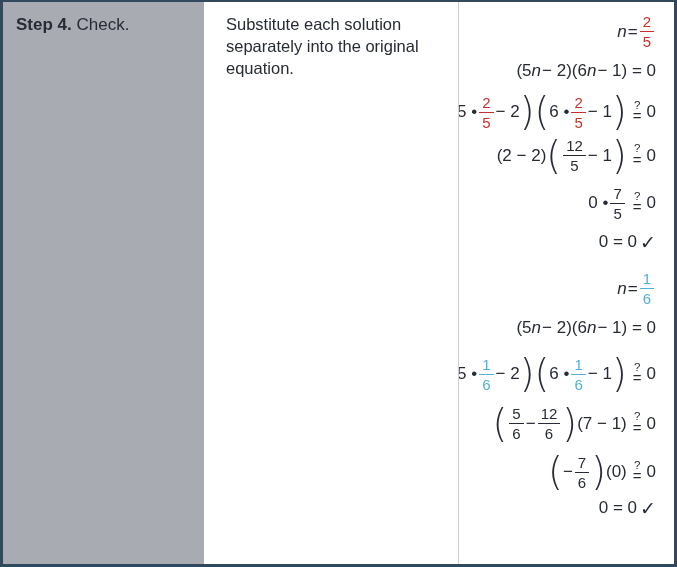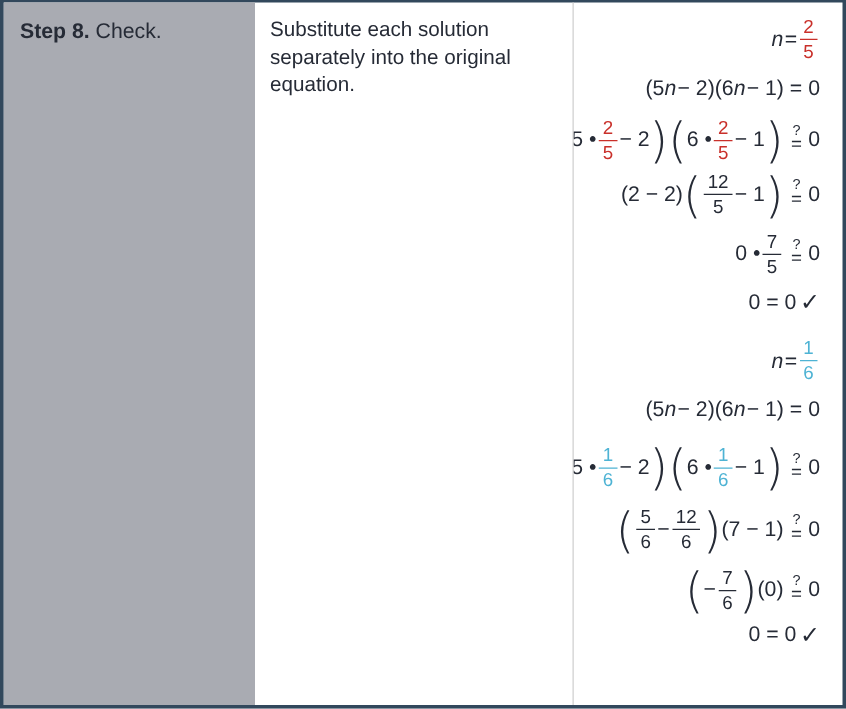--- a/index.html
+++ b/index.html
@@ -22,21 +22,21 @@
     background:#fff;
   }
   .cell{box-sizing:border-box;color:var(--c-text);}
   .col1{
     background:var(--c-col1);
     padding:13px 10px 0 13px;
     font-size:17px;
   }
   .col1 b{font-weight:700;}
   .col2{
-    padding:12px 16px 0 12px;
+    padding:12px 16px 0 22px;
     font-size:16.5px;
     line-height:1.32;
   }
   .col3{
     border-left:1px solid var(--c-divider);
     padding:11px 18px 0 4px;
     display:flex;
     flex-direction:column;
     align-items:flex-end;
     overflow:hidden;
@@ -93,21 +93,21 @@
     font-weight:600;
     margin-left:3px;
     font-family:"DejaVu Sans",sans-serif;
   }
 </style>
 </head>
 <body>
 
 <div class="tbl">
   <div class="cell col1">
-    <span><b>Step 8.</b><span> Check.</span></span>
+    <span><b>Step 4.</b><span> Check.</span></span>
   </div>
   <div class="cell col2">
     <span>Substitute each solution separately into the original equation.</span>
   </div>
   <div class="cell col3" id="mathcol">
       <div class="math-line">
         <span class="it">n</span>
         <span> = </span>
         <span class="frac" style="color: rgb(201, 48, 42);">
           <span class="num">2</span>

